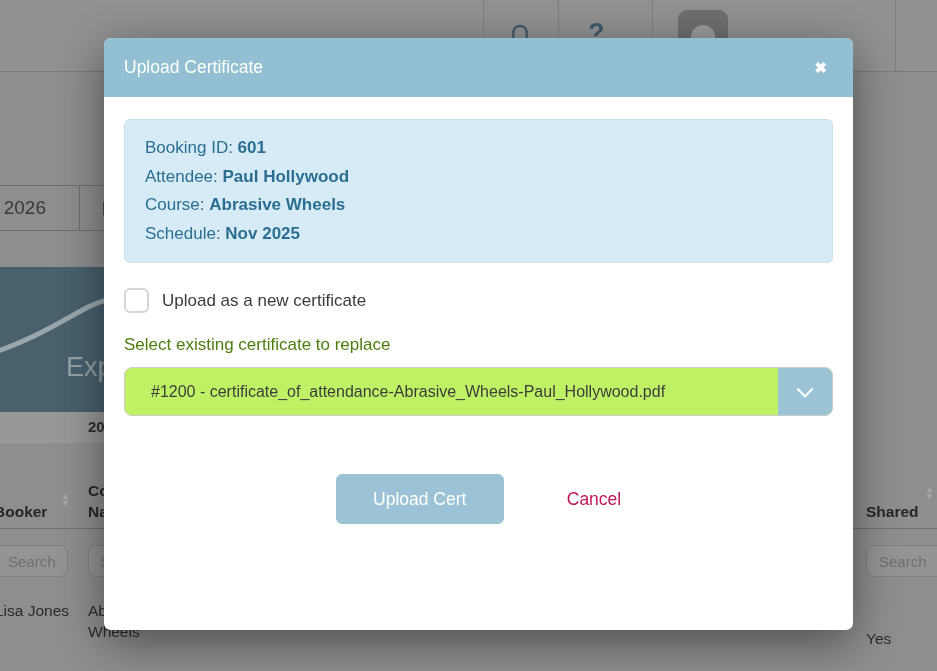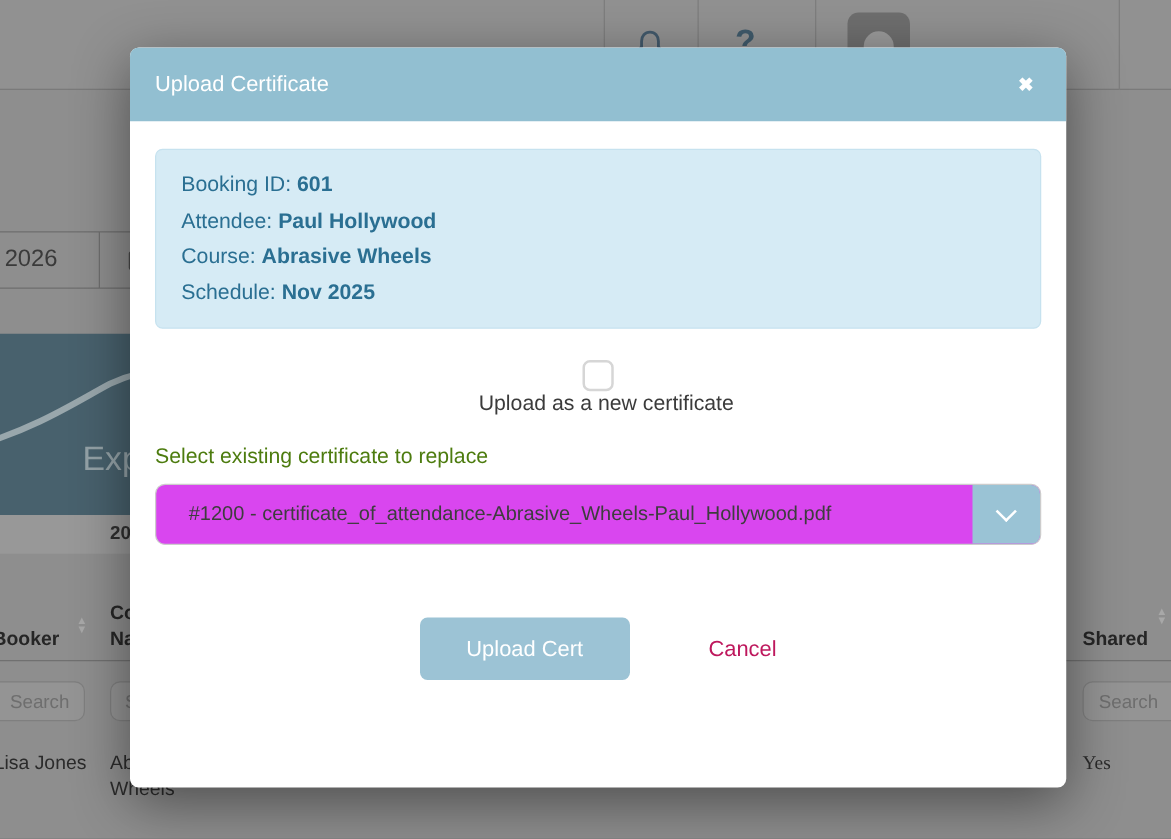--- a/index.html
+++ b/index.html
@@ -44,26 +44,26 @@
 
   .info-box{background:#d6ebf5;border:1px solid #c6e2ef;border-radius:6px;padding:14px 20px;color:#2a6f92;font-size:17px;line-height:28.5px;}
   .info-box b{font-weight:700;}
 
   .prompt{margin-top:25px;font-size:17px;color:#3b3b3b;}
 
   .file-row{margin-top:21px;display:flex;align-items:center;}
   .choose-file-btn{background:#f3f3f3;border:1px solid #8d8d8d;border-radius:3px;padding:4px 11px;font-size:15.5px;color:#1d1d1d;cursor:pointer;}
   .file-status{margin-left:9px;font-size:16.5px;color:#3b3b3b;}
 
-  .check-row{margin-top:25px;display:flex;align-items:center;flex-direction:column;}
+  .check-row{margin-top:25px;display:flex;align-items:center;}
   .checkbox{width:25px;height:25px;border:2px solid #d6d6d6;border-radius:6px;background:#ffffff;cursor:pointer;flex:none;}
   .check-label{margin-left:13px;font-size:17px;color:#3b3b3b;}
 
   .select-label{margin-top:22px;font-size:17px;color:#4d7c0f;}
-  .select-wrap{margin-top:12px;position:relative;height:49px;border:1px solid #cccccc;border-radius:8px;display:flex;align-items:center;overflow:hidden;cursor:pointer;background:#d946ef;}
+  .select-wrap{margin-top:12px;position:relative;height:49px;border:1px solid #cccccc;border-radius:8px;display:flex;align-items:center;overflow:hidden;cursor:pointer;background:#bef264;}
   .select-value{padding-left:26px;padding-right:6px;font-size:16px;color:#3d3d3d;white-space:nowrap;flex:1;overflow:hidden;}
   .select-btn{width:54px;height:100%;background:#9ac3d5;flex:none;display:flex;align-items:center;justify-content:center;}
   .chev{width:12px;height:12px;border-right:2.5px solid #ffffff;border-bottom:2.5px solid #ffffff;transform:rotate(45deg) translate(-2px,-2px);}
 
   .footer{margin-top:58px;display:flex;align-items:center;justify-content:center;gap:63px;}
   .upload-btn{width:168px;height:50px;background:#9cc3d5;color:#ffffff;border:none;border-radius:6px;font-size:17.5px;cursor:pointer;}
   .cancel-link{font-size:17.5px;color:#be185d;cursor:pointer;}
 </style>
 </head>
 <body>
@@ -118,21 +118,21 @@
       <span>▼</span>
     </div>
   <div class="header-rule"></div>
 
   <input class="search-input" style="left: -44px; width: 112px; padding-left: 51px;" placeholder="Search">
   <input class="search-input" style="left: 88px; width: 80px; padding-left: 11px;" placeholder="Search">
   <input class="search-input" style="left: 866px; width: 100px; padding-left: 12px;" placeholder="Search">
 
   <div class="cell" style="left:-5px;top:600px;">Lisa Jones</div>
   <div class="cell" style="left:88px;top:600px;width:58px;">Abrasive Wheels</div>
-  <div class="cell" style="left:866px;top:600px;font-family:Liberation Serif, serif;">Yes</div>
+  <div class="cell" style="left:866px;top:628px;">Yes</div>
 
   <div class="modal">
     <div class="modal-header">
       <div class="modal-title">Upload Certificate</div>
       <div class="modal-close">✖</div>
     </div>
     <div class="modal-body">
 
       <div class="info-box">
         <div><span>Booking ID: </span><b>601</b></div>

